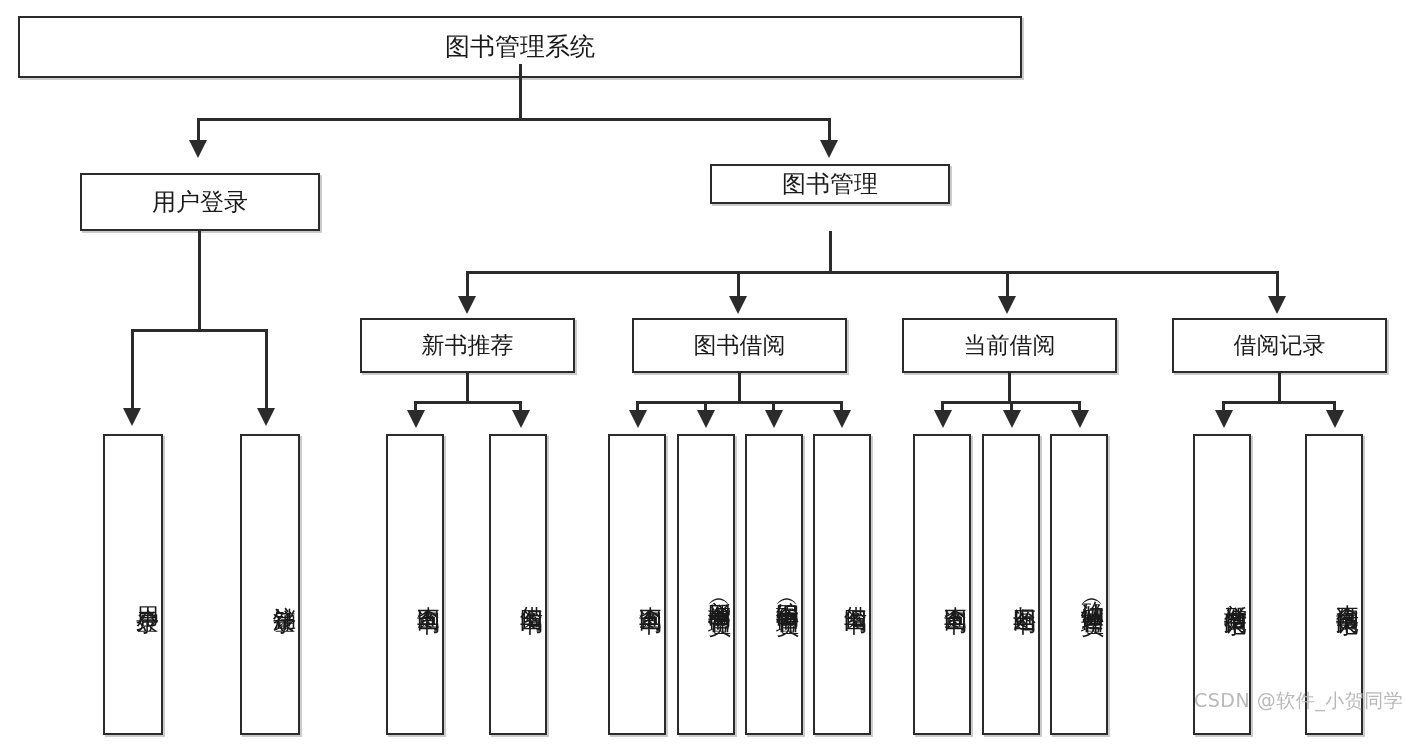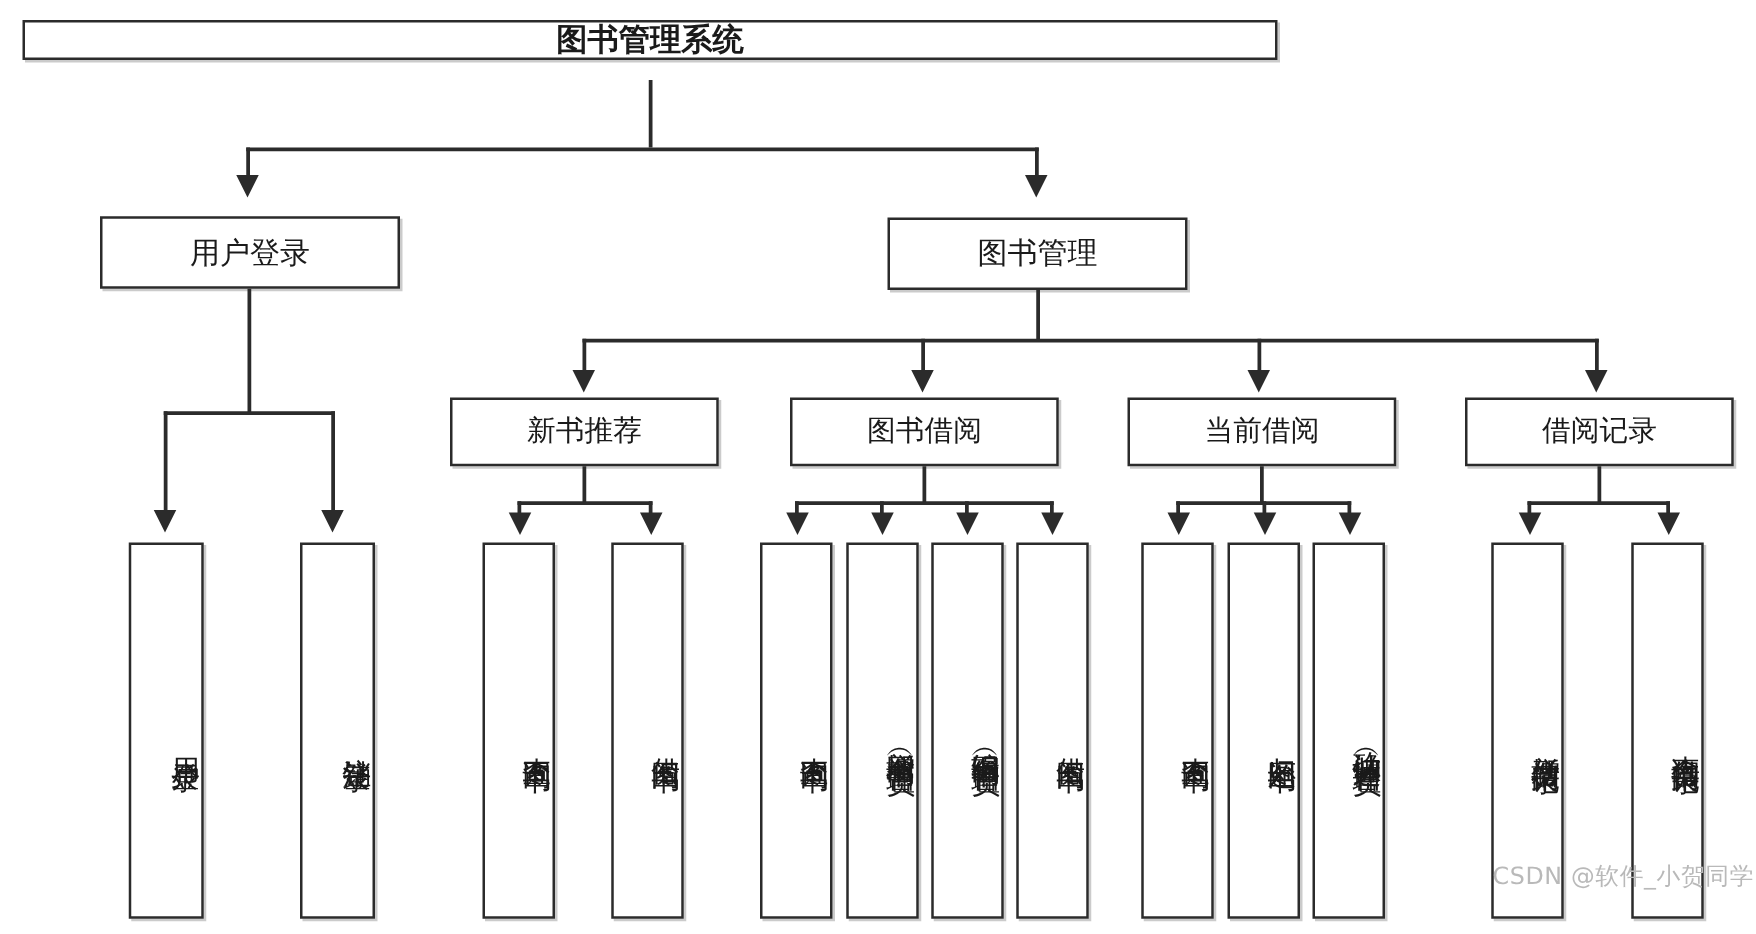--- a/index.html
+++ b/index.html
@@ -73,39 +73,39 @@
     font-size: 19px;
     white-space: nowrap;
     letter-spacing: 0.5px;
   }
 </style>
 </head>
 <body>
 
 <div id="canvas">
 
-  <div class="node root" style="left:18px; top:16px; width:1004px; height:32px;font-weight:bold;">
+  <div class="node root" style="left:18px; top:16px; width:1004px; height:62px;">
     <span>图书管理系统</span>
   </div>
 
   <div class="edge v" style="left:519px; top:64px; width:3px; height:54px;"></div>
 
   <div class="edge h" style="left:197px; top:118px; width:634px; height:3px;"></div>
 
   <div class="edge v" style="left:197px; top:118px; width:3px; height:26px;"></div>
   <div class="arrow" style="left:189px; top:140px;"></div>
 
   <div class="edge v" style="left:828px; top:118px; width:3px; height:26px;"></div>
   <div class="arrow" style="left:820px; top:140px;"></div>
 
   <div class="node level2" style="left:80px; top:173px; width:240px; height:58px;">
     <span>用户登录</span>
   </div>
 
-  <div class="node level2" style="left:710px; top:174px; width:240px; height:58px;font-family:Liberation Serif, serif;">
+  <div class="node level2" style="left:710px; top:164px; width:240px; height:40px;">
     <span>图书管理</span>
   </div>
 
   <div class="edge v" style="left:198px; top:231px; width:3px; height:100px;"></div>
   <div class="edge h" style="left:131px; top:329px; width:137px; height:3px;"></div>
   <div class="edge v" style="left:131px; top:329px; width:3px; height:82px;"></div>
   <div class="arrow" style="left:123px; top:408px;"></div>
   <div class="edge v" style="left:265px; top:329px; width:3px; height:82px;"></div>
   <div class="arrow" style="left:257px; top:408px;"></div>
 

